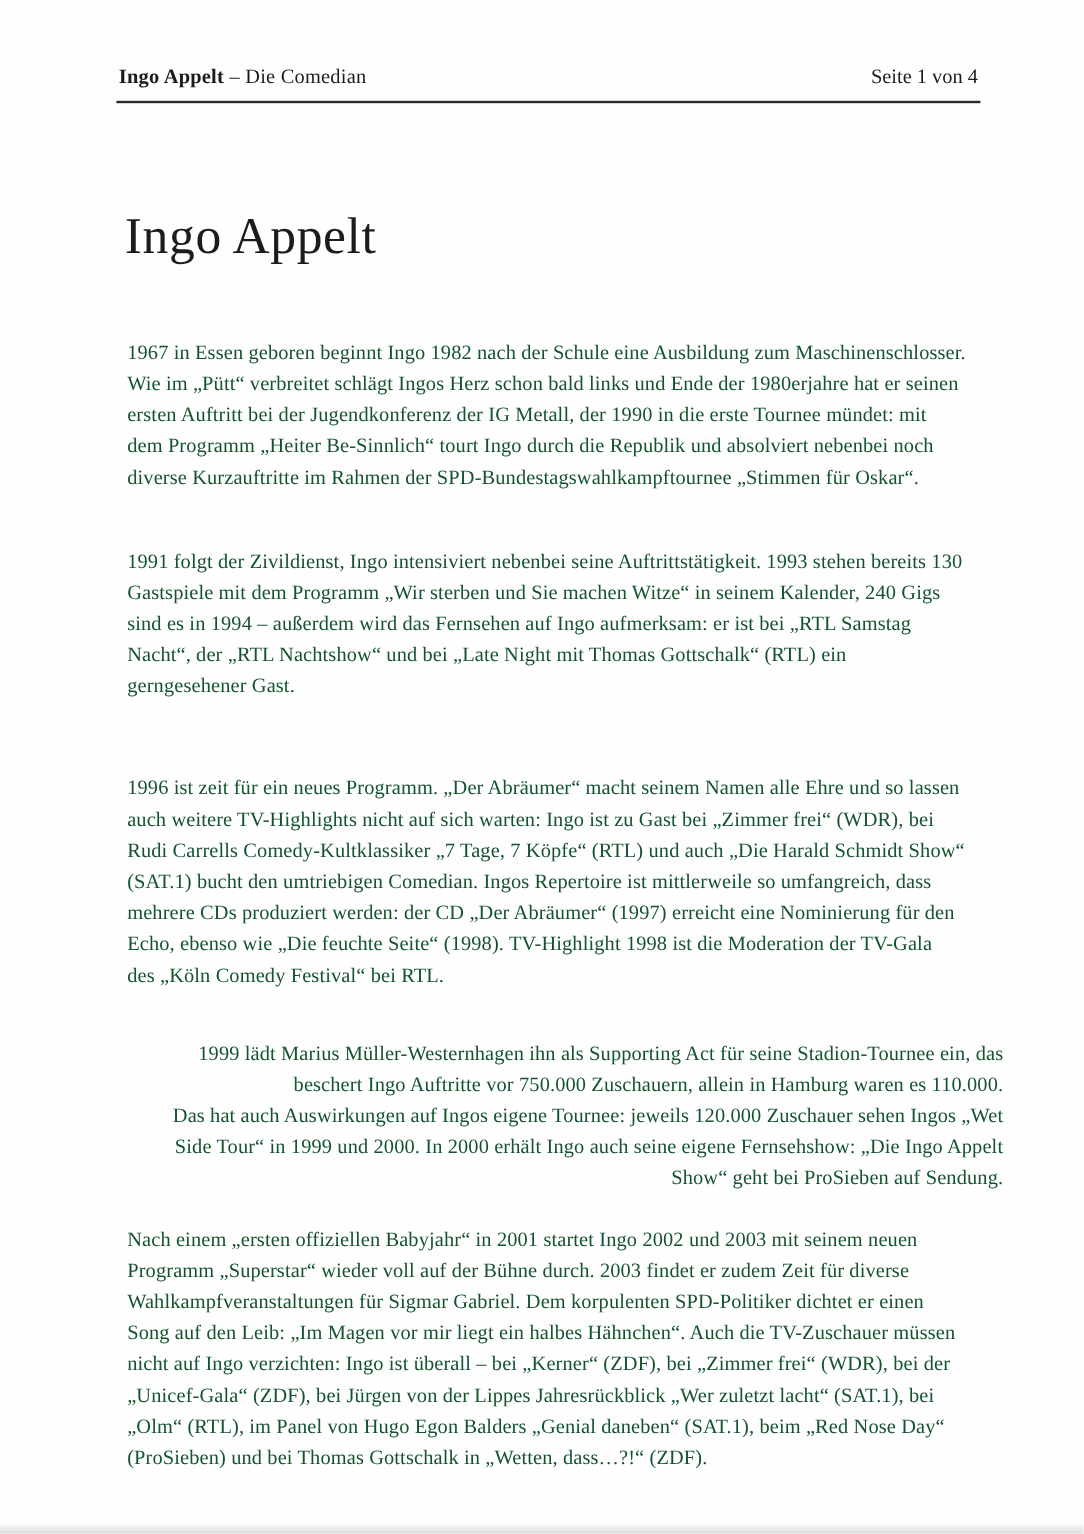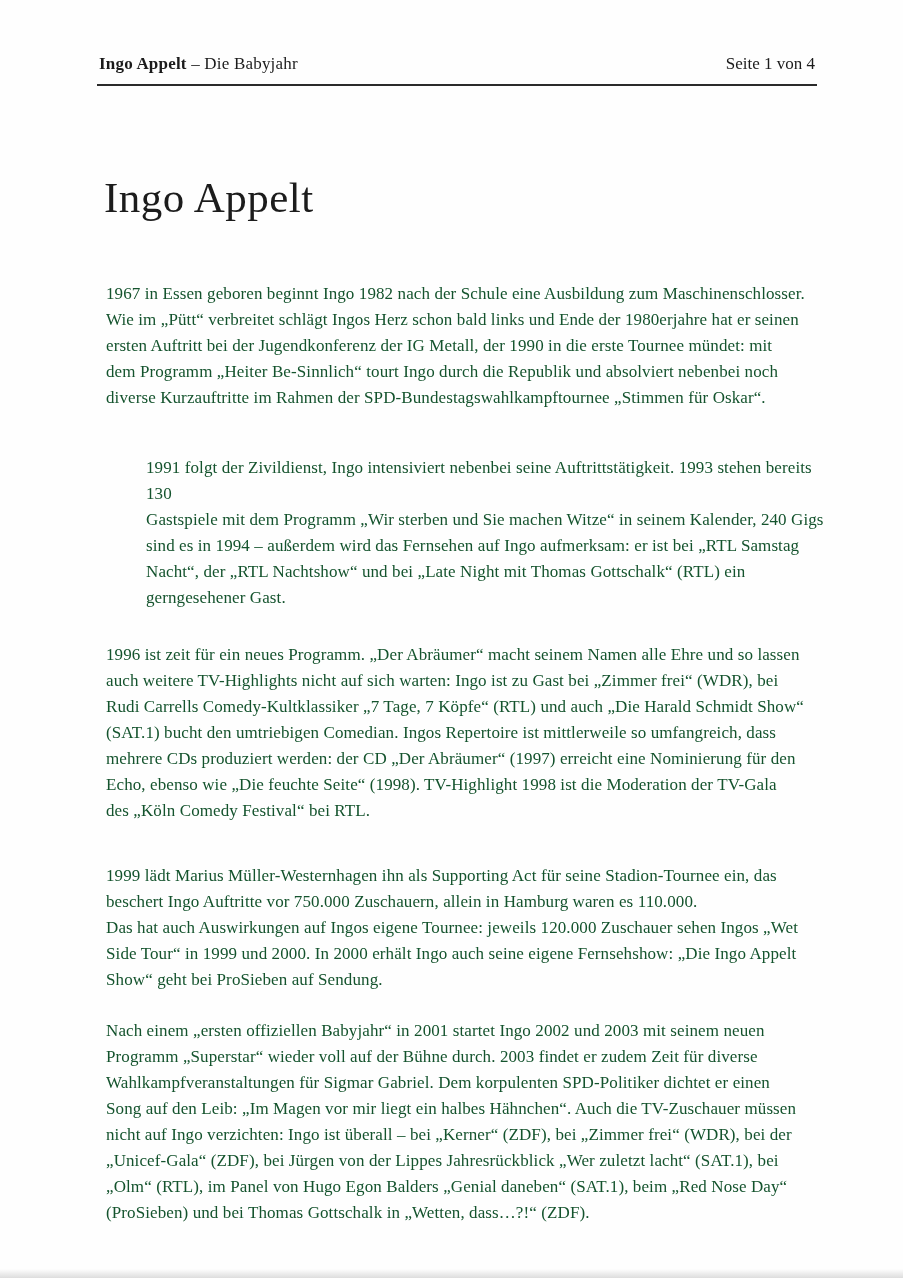--- a/index.html
+++ b/index.html
@@ -52,40 +52,40 @@
     width: 730px;
     font-size: 17px;
     line-height: 26px;
     color: #14532d;
   }
   .body-text p {
     margin: 0;
     white-space: pre-line;
     letter-spacing: 0.1px;
   }
-  .body-text p.gap-lg   { margin-top: 44px; margin-left: 40px; }
-  .body-text p.gap-lg2  { margin-top: 31px; }
-  .body-text p.gap-md   { margin-top: 39px; }
+  .body-text p.gap-lg   { margin-top: 44px; }
+  .body-text p.gap-lg2  { margin-top: 59px; }
+  .body-text p.gap-md   { margin-top: 39px; text-align: right; }
   .body-text p.gap-sm   { margin-top: 25px; }
   
   .page-edge-shadow {
     position: absolute;
     left: 0; right: 0; bottom: 0;
     height: 9px;
     background: linear-gradient(to bottom, rgba(255,255,255,0), rgba(180,180,180,0.45));
   }
 </style>
 </head>
 <body>
 
 <div class="page">
 
   <div class="header">
     <div class="h-left">
-      <span class="h-bold">Ingo Appelt</span><span> – Die Babyjahr</span>
+      <span class="h-bold">Ingo Appelt</span><span> – Die Comedian</span>
     </div>
     <div class="h-right">Seite 1 von 4</div>
   </div>
   <div class="header-rule"></div>
 
   <h1 class="doc-title">Ingo Appelt</h1>
 
   <div class="body-text">
     <p>1967 in Essen geboren beginnt Ingo 1982 nach der Schule eine Ausbildung zum Maschinenschlosser.
 Wie im „Pütt“ verbreitet schlägt Ingos Herz schon bald links und Ende der 1980erjahre hat er seinen

